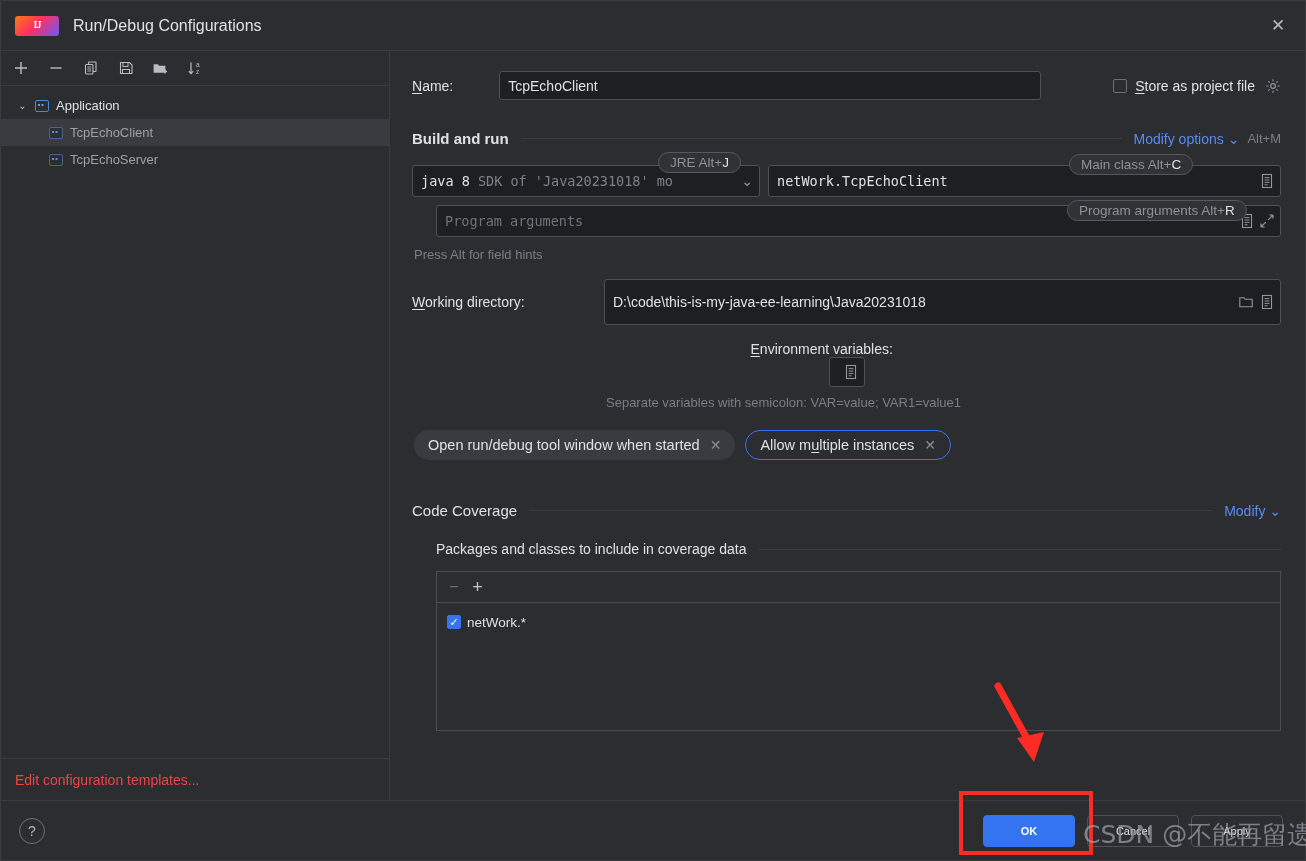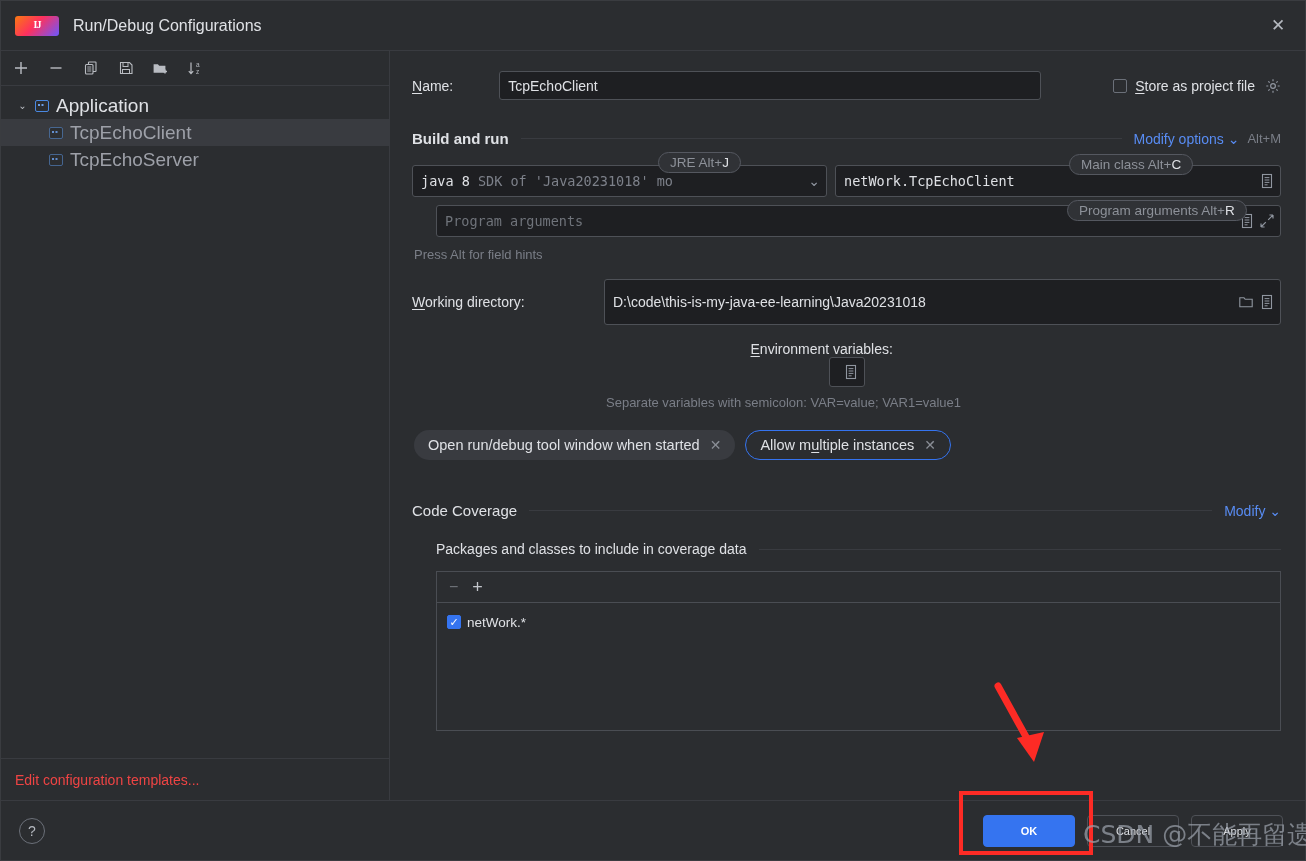--- a/index.html
+++ b/index.html
@@ -82,21 +82,21 @@
   .cfg-icon {
     width: 14px; height: 12px; flex: 0 0 auto;
     border: 1.4px solid #4a88e0; border-radius: 2px;
     position: relative; background: #2b2d30;
   }
   .cfg-icon::before {
     content: ""; position: absolute; left: 1.5px; top: 3.2px;
     width: 2px; height: 2px; background: #6b9ee8; box-shadow: 3.5px 0 0 #6b9ee8;
   }
   .cfg-icon.dim { border-color: #4a6fa0; opacity: .85; }
-  .tree-label { font-size: 19px; color: #dfe1e5; }
+  .tree-label { font-size: 13px; color: #dfe1e5; }
   .tree-label.dim { color: #9da0a8; }
   .sb-footer {
     height: 42px; flex: 0 0 42px;
     display: flex; align-items: center; padding-left: 14px;
     border-top: 1px solid #393b40;
   }
   .link { color: #ef4444; font-size: 14px; }
 
   
   .content {
@@ -312,21 +312,21 @@
         <div class="section-title">Build and run</div>
         <div class="sect-line"></div>
         <div class="modify-link">
           <span>Modify options</span>
           <span> ⌄</span>
         </div>
         <div class="smallhint" style="margin-left:-4px">Alt+M</div>
       </div>
 
       <div class="row" style="margin-top:18px; gap:8px;">
-        <div class="field" style="width:415px; height:32px;">
+        <div class="field" style="width:348px; height:32px;">
           <div class="val mono">
             <span style="color:#dfe1e5">java 8</span>
             <span style="color:#7d818a">SDK of 'Java20231018' mo</span>
           </div>
           <div class="fld-icon">⌄</div>
         </div>
         <div class="field" style="flex:1 1 auto; height:32px;">
           <div class="val mono">netWork.TcpEchoClient</div>
           <div class="fld-icon">
             <svg width="14" height="16" viewBox="0 0 14 16">

